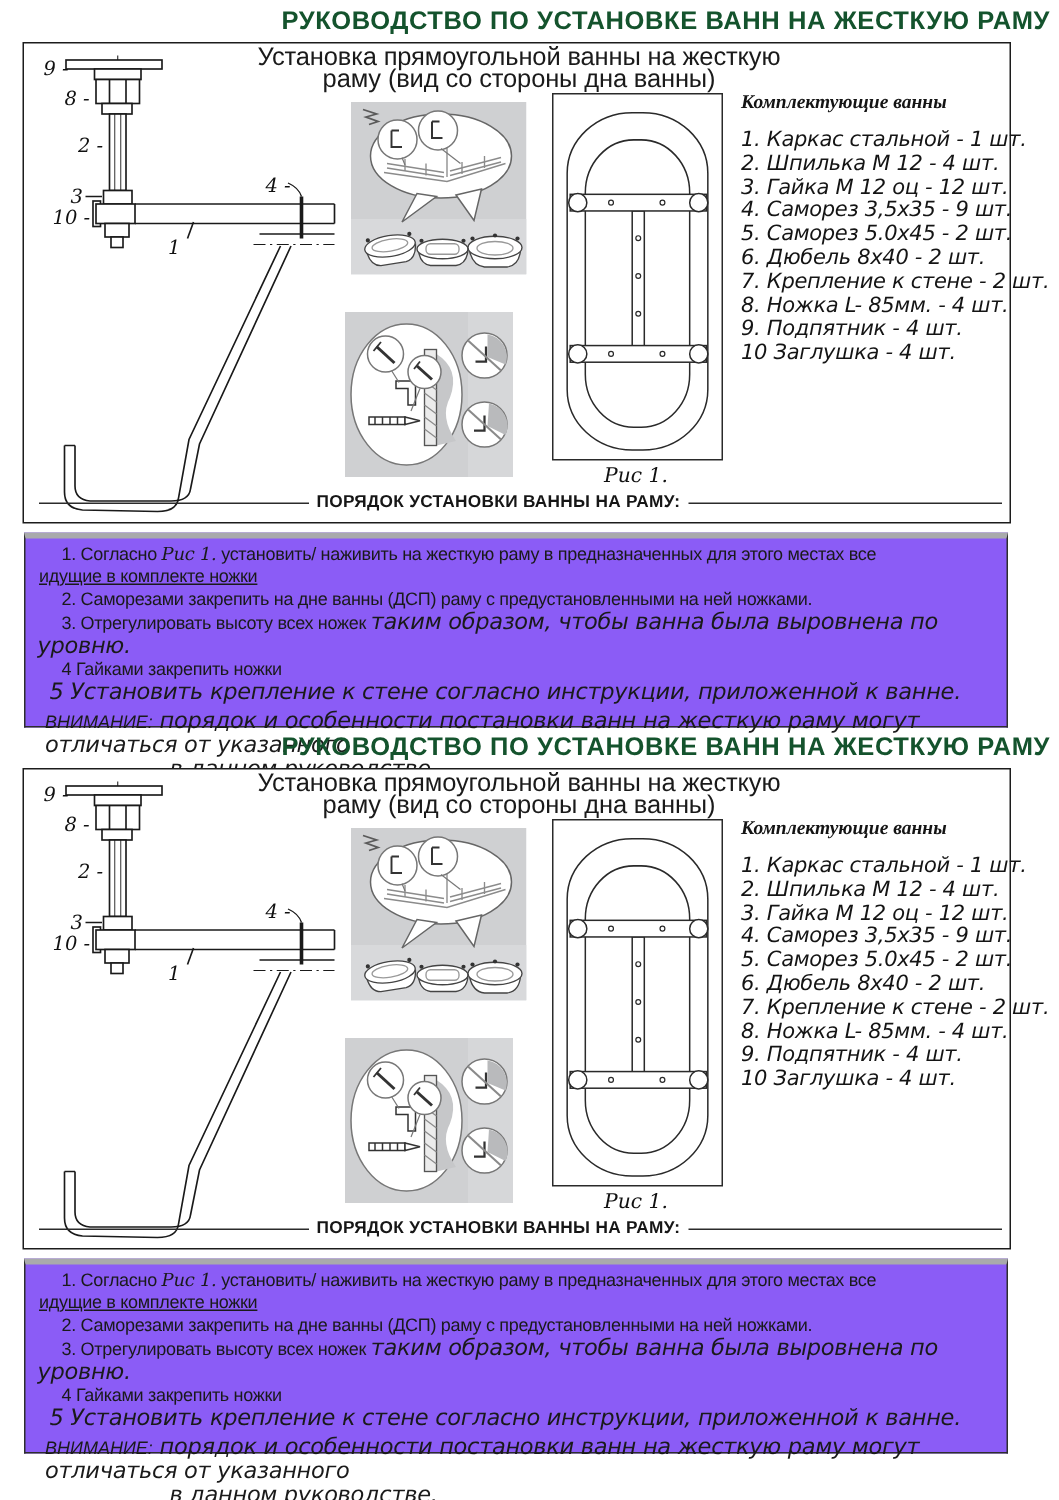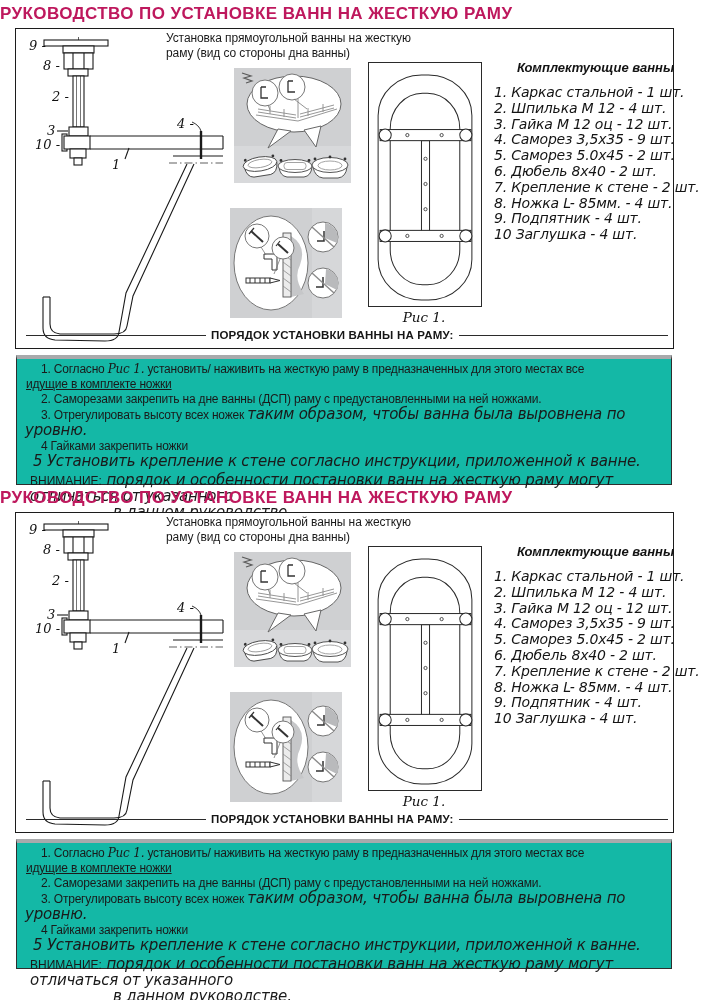--- a/index.html
+++ b/index.html
@@ -3,79 +3,79 @@
 <meta charset="utf-8">
 <style>
   html,body{margin:0;padding:0;}
   body{
     width:706px;height:1000px;background:#ffffff;overflow:hidden;
     font-family:"Liberation Sans",sans-serif;color:#111;
     -webkit-font-smoothing:antialiased;
   }
   .half{position:relative;width:706px;height:484px;}
   .title{
-    position:absolute;top:4px;left:0;width:700px;text-align:left;
-    font-size:17px;font-weight:bold;letter-spacing:.4px;color:#be185d;
+    position:absolute;top:4px;left:0;width:700px;text-align:right;
+    font-size:17px;font-weight:bold;letter-spacing:.4px;color:#14532d;
     font-family:"Liberation Sans",sans-serif;
   }
   .figure-box{
     position:absolute;left:15px;top:28px;width:657px;height:319px;
     border:1px solid #1c1c1c;background:#fff;
   }
   .subtitle{
-    position:absolute;left:150px;top:2px;width:360px;
-    font-size:12px;line-height:14.5px;color:#1a1a1a;letter-spacing:-0.1px;
+    position:absolute;left:150px;top:2px;width:360px;text-align:center;
+    font-size:17px;line-height:14.5px;color:#1a1a1a;letter-spacing:-0.1px;
   }
   .leg-svg{position:absolute;left:3px;top:7px;width:214px;height:308px;}
   .gray1{position:absolute;left:218px;top:39px;width:117px;height:115px;}
   .gray2{position:absolute;left:214px;top:179px;width:112px;height:110px;}
   .tub-box{
     position:absolute;left:352px;top:33px;width:112px;height:243px;
     border:1px solid #2a2a2a;background:#fff;
   }
   .tub-box svg{width:100%;height:100%;display:block;}
   .fig-caption{
     position:absolute;left:352px;top:280px;width:112px;text-align:center;
     font-family:"DejaVu Serif",serif;font-style:italic;font-size:13.5px;color:#111;
   }
   .components{position:absolute;left:478px;top:31px;width:180px;}
   .comp-heading{
-    text-align:right;font-family:Liberation Sans, sans-serif;
+    text-align:left;font-family:Liberation Serif, serif;
     font-style:italic;font-weight:bold;font-size:13px;margin-bottom:10px;color:#141414;
   }
   .comp-item{
     font-family:"DejaVu Sans",sans-serif;font-style:italic;
     font-size:14px;line-height:15.8px;white-space:nowrap;color:#141414;letter-spacing:-0.2px;
   }
   .divider{
     position:absolute;top:328px;left:0;width:668px;height:14px;
     display:flex;align-items:center;text-align:center;
   }
   .dline{height:0;border-top:1.5px solid #2b2b2b;}
   .dline-l{margin-left:26px;width:180px;flex:0 0 auto;}
   .dline-r{flex:1 1 auto;}
   .dtext{
     flex:0 0 auto;padding:0 5px;font-size:11.5px;font-weight:bold;
     letter-spacing:.2px;color:#161616;white-space:nowrap;
   }
   .steps-box{
     position:absolute;left:16px;top:355px;width:654px;height:122px;
-    border:1px solid #2e2e2e;border-top:4px solid #a9aaac;background:#14b8a6;
+    border:1px solid #2e2e2e;border-top:4px solid #a9aaac;background:#8b5cf6;
     padding-top:3px;font-size:12px;letter-spacing:-0.2px;color:#1a1a1a;
   }
   .steps-box p{margin:0;line-height:15px;}
   .step.ind{padding-left:8px;text-indent:16px;}
   .step.cont{padding-left:9px;text-decoration:underline;}
   .step.it5{padding-left:16px;}
   .italic, .steps-box i{
     font-style:italic;font-family:"DejaVu Sans",sans-serif;font-size:15px;letter-spacing:-0.2px;
   }
   .ref{font-family:"DejaVu Serif",serif;font-style:italic;}
   .warn{margin-top:4px !important;padding-left:13px;}
-  .warn-label{letter-spacing:0;}
+  .warn-label{font-style:italic;letter-spacing:0;}
   .warn-cont{padding-left:96px;text-decoration:underline;}
   svg text{
     font-family:"DejaVu Serif",serif;font-style:italic;font-size:13px;fill:#111;
   }
 </style>
 </head>
 <body>
 
 <div id="page">
   <section class="half">

